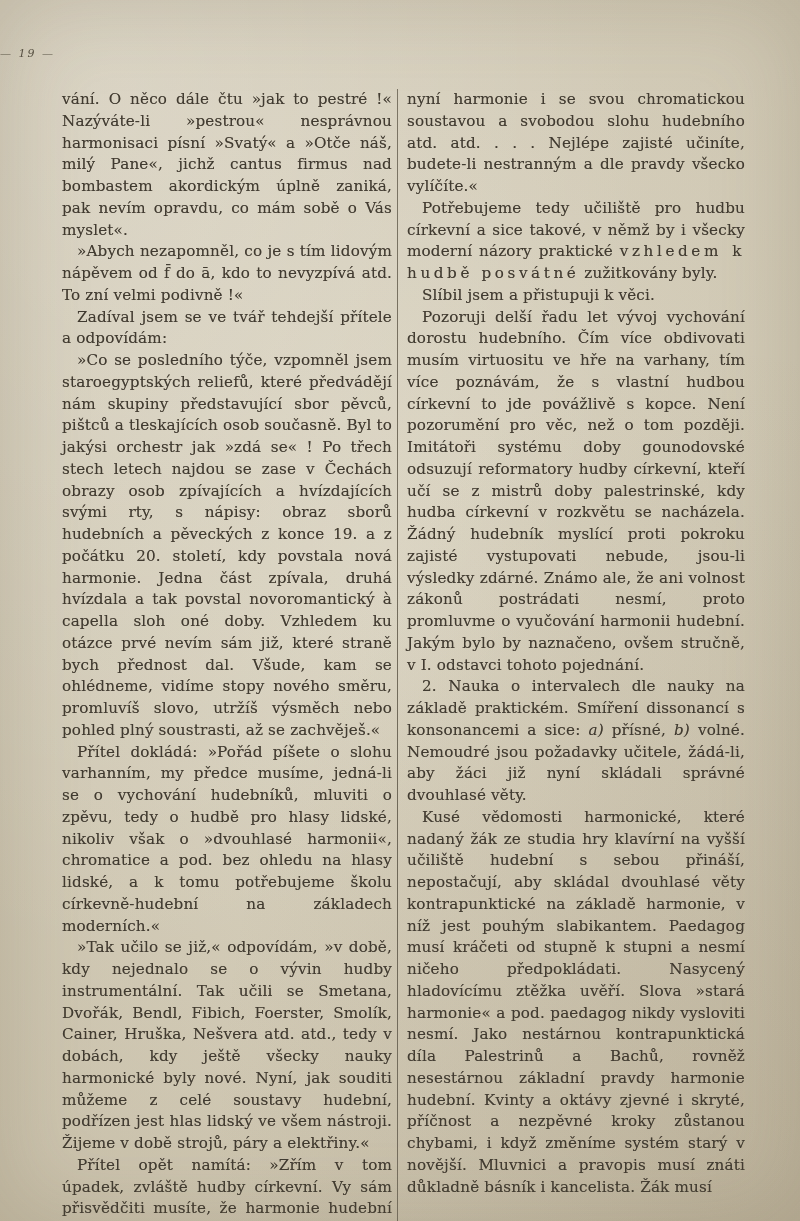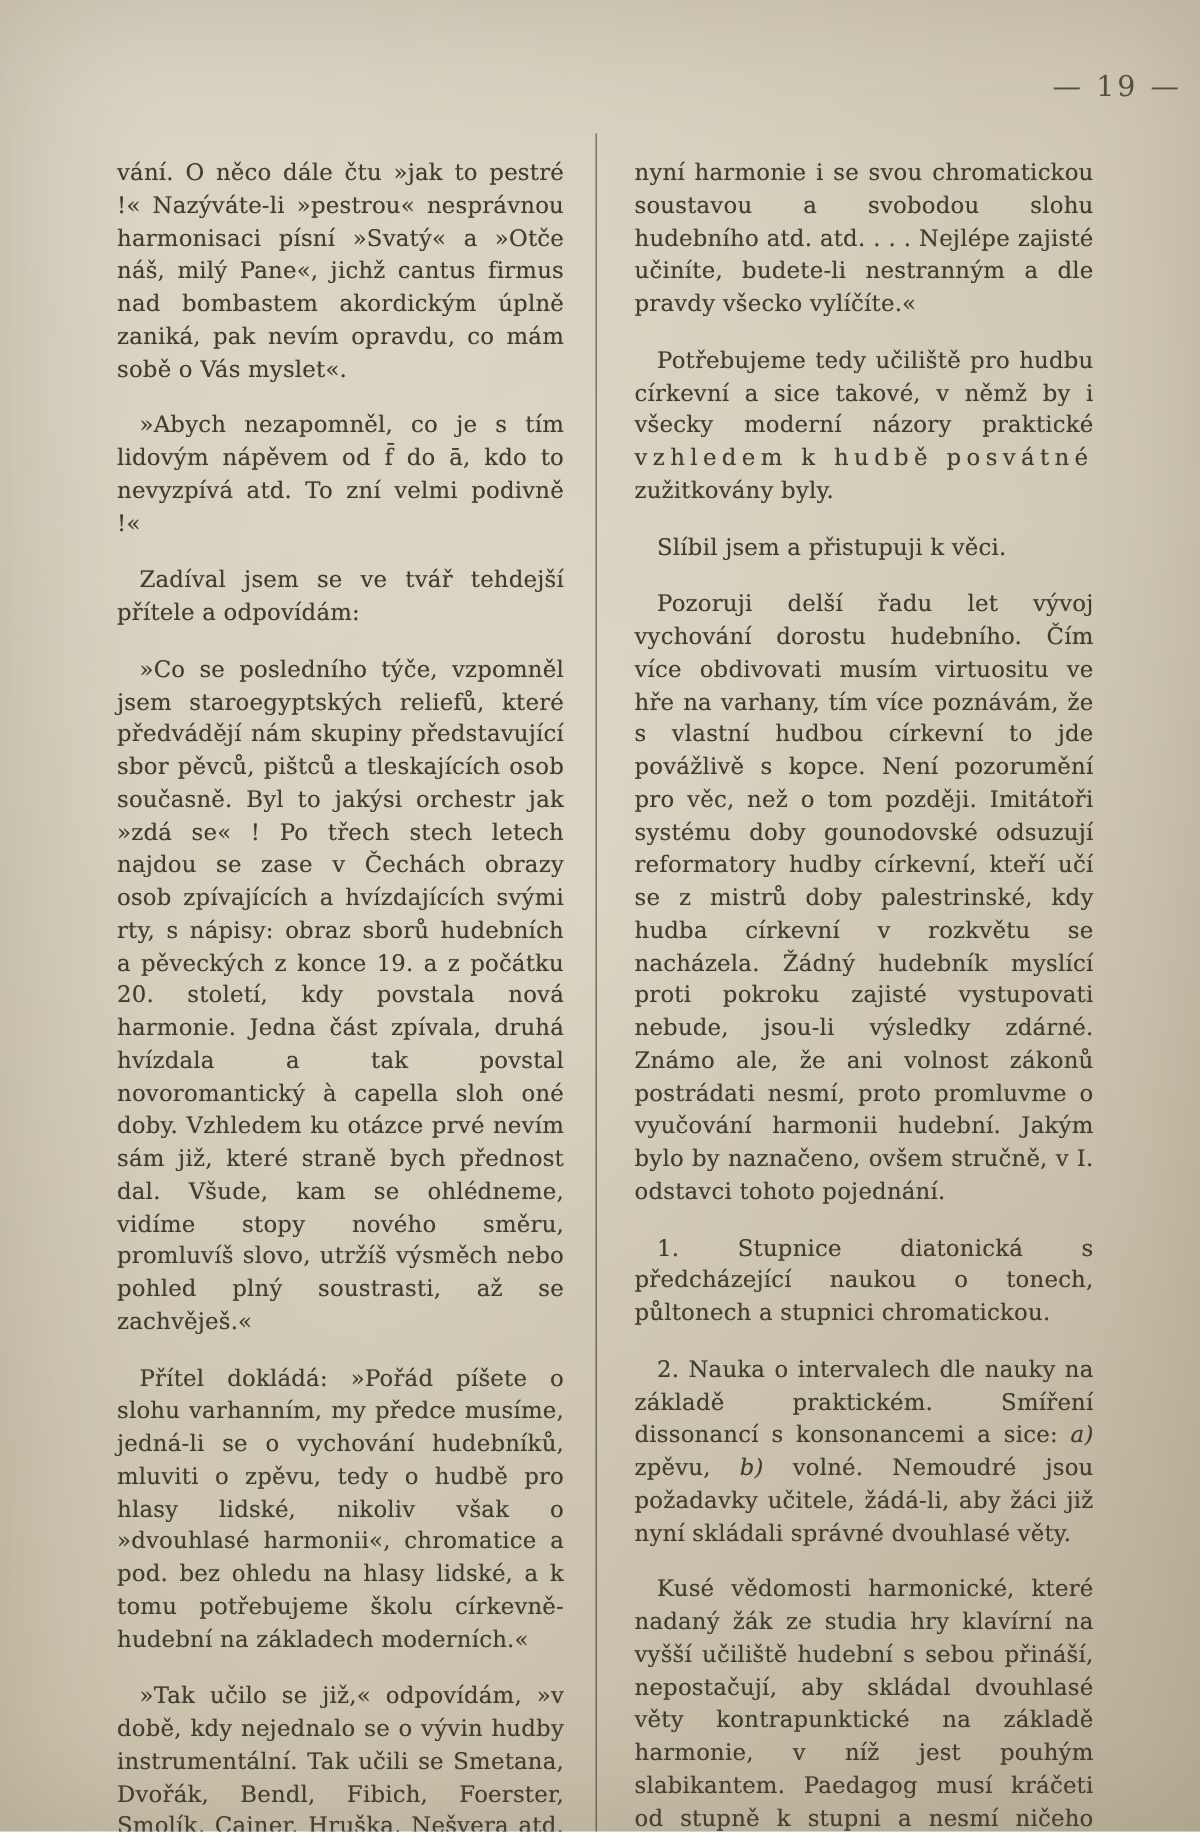--- a/index.html
+++ b/index.html
@@ -25,24 +25,25 @@
     position: absolute;
     inset: 0;
     pointer-events: none;
     box-shadow: inset 0 0 90px rgba(105,92,66,0.22);
   }
   .page-number {
     position: absolute;
     top: 47px;
     left: 0;
     width: 788px;
-    text-align: right;
-    font-size: 19px;
+    text-align: left;
+    font-size: 11px;
     letter-spacing: 2px;
     color: #565043;
+    font-style: italic;
   }
   .columns {
     position: absolute;
     top: 89px;
     left: 62px;
     display: flex;
     align-items: stretch;
   }
   .col {
     font-size: 15.2px;
@@ -52,21 +53,21 @@
     text-shadow: 0 0 0.5px rgba(62,52,40,0.45);
   }
   .col-left  { width: 330px; }
   .col-right { width: 338px; }
   .divider {
     width: 1px;
     background: linear-gradient(#7b7464, #6e6757 60%, #7d7565);
     margin-left: 5px;
     margin-right: 9px;
   }
-  .col p { margin: 16px; }
+  .col p { margin: 0; }
   .col p.indent { text-indent: 15px; }
   .spaced { letter-spacing: 3.6px; }
   .italic { font-style: italic; }
 </style>
 </head>
 <body>
 
 <div class="page">
   <div class="page-number">— 19 —</div>
 
@@ -79,18 +80,17 @@
         <p class="indent"><span>Přítel dokládá: »Pořád píšete o slohu varhanním, my předce musíme, jedná-li se o vychování hudebníků, mluviti o zpěvu, tedy o hudbě pro hlasy lidské, nikoliv však o »dvouhlasé harmonii«, chromatice a pod. bez ohledu na hlasy lidské, a k tomu potřebujeme školu církevně-hudební na základech moderních.«</span></p>
         <p class="indent"><span>»Tak učilo se již,« odpovídám, »v době, kdy nejednalo se o vývin hudby instrumentální. Tak učili se Smetana, Dvořák, Bendl, Fibich, Foerster, Smolík, Cainer, Hruška, Nešvera atd. atd., tedy v dobách, kdy ještě všecky nauky harmonické byly nové. Nyní, jak souditi můžeme z celé soustavy hudební, podřízen jest hlas lidský ve všem nástroji. Žijeme v době strojů, páry a elektřiny.«</span></p>
         <p class="indent"><span>Přítel opět namítá: »Zřím v tom úpadek, zvláště hudby církevní. Vy sám přisvědčiti musíte, že harmonie hudební zneužívá se tou měrou jako v dobách předpalestrinských zneužíváno kontrapunktu. V dobu tu spadá reformatorská činnost Palestriny, který ve své skladby pojal pouze themata chorální a kontrapunktické umění slohu figurovanému pro chrám určenému přizpůsobil. Zpěv doby tehdejší byl již hudbě nepodobným hřmotem. Ku takovým extrémům dospívá</span></p>
       </div>
     <div class="divider"></div>
     <div class="col col-right">
         <p><span>nyní harmonie i se svou chromatickou soustavou a svobodou slohu hudebního atd. atd. . . . Nejlépe zajisté učiníte, budete-li nestranným a dle pravdy všecko vylíčíte.«</span></p>
         <p class="indent"><span>Potřebujeme tedy učiliště pro hudbu církevní a sice takové, v němž by i všecky moderní názory praktické </span><span class="spaced">vzhledem k hudbě posvátné</span><span> zužitkovány byly.</span></p>
         <p class="indent"><span>Slíbil jsem a přistupuji k věci.</span></p>
         <p class="indent"><span>Pozoruji delší řadu let vývoj vychování dorostu hudebního. Čím více obdivovati musím virtuositu ve hře na varhany, tím více poznávám, že s vlastní hudbou církevní to jde povážlivě s kopce. Není pozorumění pro věc, než o tom později. Imitátoři systému doby gounodovské odsuzují reformatory hudby církevní, kteří učí se z mistrů doby palestrinské, kdy hudba církevní v rozkvětu se nacházela. Žádný hudebník myslící proti pokroku zajisté vystupovati nebude, jsou-li výsledky zdárné. Známo ale, že ani volnost zákonů postrádati nesmí, proto promluvme o vyučování harmonii hudební. Jakým bylo by naznačeno, ovšem stručně, v I. odstavci tohoto pojednání.</span></p>
-        <p class="indent"><span>1. Stupnice diatonická s předcházející naukou o tonech, půltonech a stupnici chromatickou.</span></p>
-        <p class="indent"><span>2. Nauka o intervalech dle nauky na základě praktickém. Smíření dissonancí s konsonancemi a sice: </span><span class="italic">a)</span><span> zpěvu, </span><span class="italic">b)</span><span> volné. Nemoudré jsou požadavky učitele, žádá-li, aby žáci již nyní skládali správné dvouhlasé věty.</span></p>
+        <p class="indent"><span>2. Nauka o intervalech dle nauky na základě praktickém. Smíření dissonancí s konsonancemi a sice: </span><span class="italic">a)</span><span> přísné, </span><span class="italic">b)</span><span> volné. Nemoudré jsou požadavky učitele, žádá-li, aby žáci již nyní skládali správné dvouhlasé věty.</span></p>
         <p class="indent"><span>Kusé vědomosti harmonické, které nadaný žák ze studia hry klavírní na vyšší učiliště hudební s sebou přináší, nepostačují, aby skládal dvouhlasé věty kontrapunktické na základě harmonie, v níž jest pouhým slabikantem. Paedagog musí kráčeti od stupně k stupni a nesmí ničeho předpokládati. Nasycený hladovícímu ztěžka uvěří. Slova »stará harmonie« a pod. paedagog nikdy vysloviti nesmí. Jako nestárnou kontrapunktická díla Palestrinů a Bachů, rovněž nesestárnou základní pravdy harmonie hudební. Kvinty a oktávy zjevné i skryté, příčnost a nezpěvné kroky zůstanou chybami, i když změníme systém starý v novější. Mluvnici a pravopis musí znáti důkladně básník i kancelista. Žák musí</span></p>
       </div>
   </div>
 </div>
 
 </body></html>

